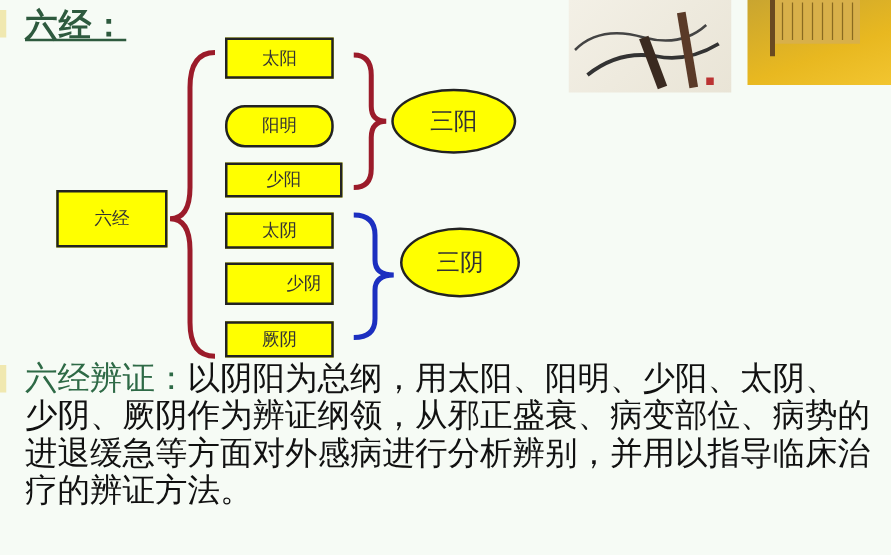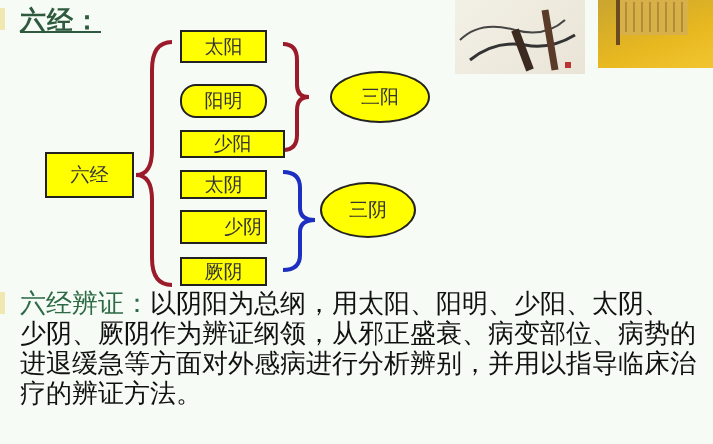--- a/index.html
+++ b/index.html
@@ -17,21 +17,21 @@
     position:absolute; left:455px; top:0; width:130px; height:74px;
     background:linear-gradient(135deg,#f3f0e6,#e9e4d6);
   }
   .img2 {
     position:absolute; left:598px; top:0; width:115px; height:68px;
     background:linear-gradient(160deg,#c9a530,#e8b820 60%,#f2c530);
   }
   .box {
     position:absolute; background:#ffff00; border:2px solid #222;
     box-sizing:border-box; display:flex; align-items:center; justify-content:center;
-    font-size:19px; color:#333;
+    font-size:14px; color:#333;
   }
   .ellipse {
     position:absolute; background:#ffff00; border:2px solid #222; border-radius:50%;
     box-sizing:border-box; display:flex; align-items:center; justify-content:center;
     font-size:19px; color:#333;
   }
   svg.overlay { position:absolute; left:0; top:0; }
   .para {
     position:absolute; left:20px; top:288px; width:680px;
     font-size:26px; line-height:30px; color:#111;
@@ -78,23 +78,23 @@
 
   <path d="M283 44 Q297 44 297 60 L297 85 Q297 97 309 97 Q297 97 297 110 L297 135 Q297 150 283 150" stroke="#9b1b2a" stroke-width="4" fill="none"></path>
 
   <path d="M283 172 Q300 172 300 188 L300 208 Q300 220 315 220 Q300 220 300 232 L300 255 Q300 270 283 270" stroke="#1c2fc0" stroke-width="4" fill="none"></path>
 </svg>
 
 <div class="box" style="left:45px;top:152px;width:89px;height:46px;text-align:right;">六经</div>
 
 <div class="box" style="left:180px;top:30px;width:87px;height:33px;">太阳</div>
 <div class="box" style="left:180px;top:84px;width:87px;height:34px;border-radius:16px;">阳明</div>
-<div class="box" style="left:180px;top:130px;width:105px;height:28px;">少阳</div>
+<div class="box" style="left:180px;top:130px;width:94px;height:28px;">少阳</div>
 <div class="box" style="left:180px;top:170px;width:87px;height:29px;">太阴</div>
 <div class="box" style="left:180px;top:210px;width:87px;height:34px;padding-left:39px;">少阴</div>
 <div class="box" style="left:180px;top:257px;width:87px;height:29px;">厥阴</div>
 
-<div class="ellipse" style="left:330px;top:71px;width:100px;height:52px;">三阳</div>
+<div class="ellipse" style="left:313px;top:71px;width:100px;height:52px;">三阳</div>
 <div class="ellipse" style="left:320px;top:182px;width:96px;height:56px;text-align:center;">三阴</div>
 
 <div class="para">
   <span class="label">六经辨证：</span><span>以阴阳为总纲，用太阳、阳明、少阳、太阴、 少阴、厥阴作为辨证纲领，从邪正盛衰、病变部位、病势的进退缓急等方面对外感病进行分析辨别，并用以指导临床治疗的辨证方法。</span>
 </div>
 
 </body></html>

